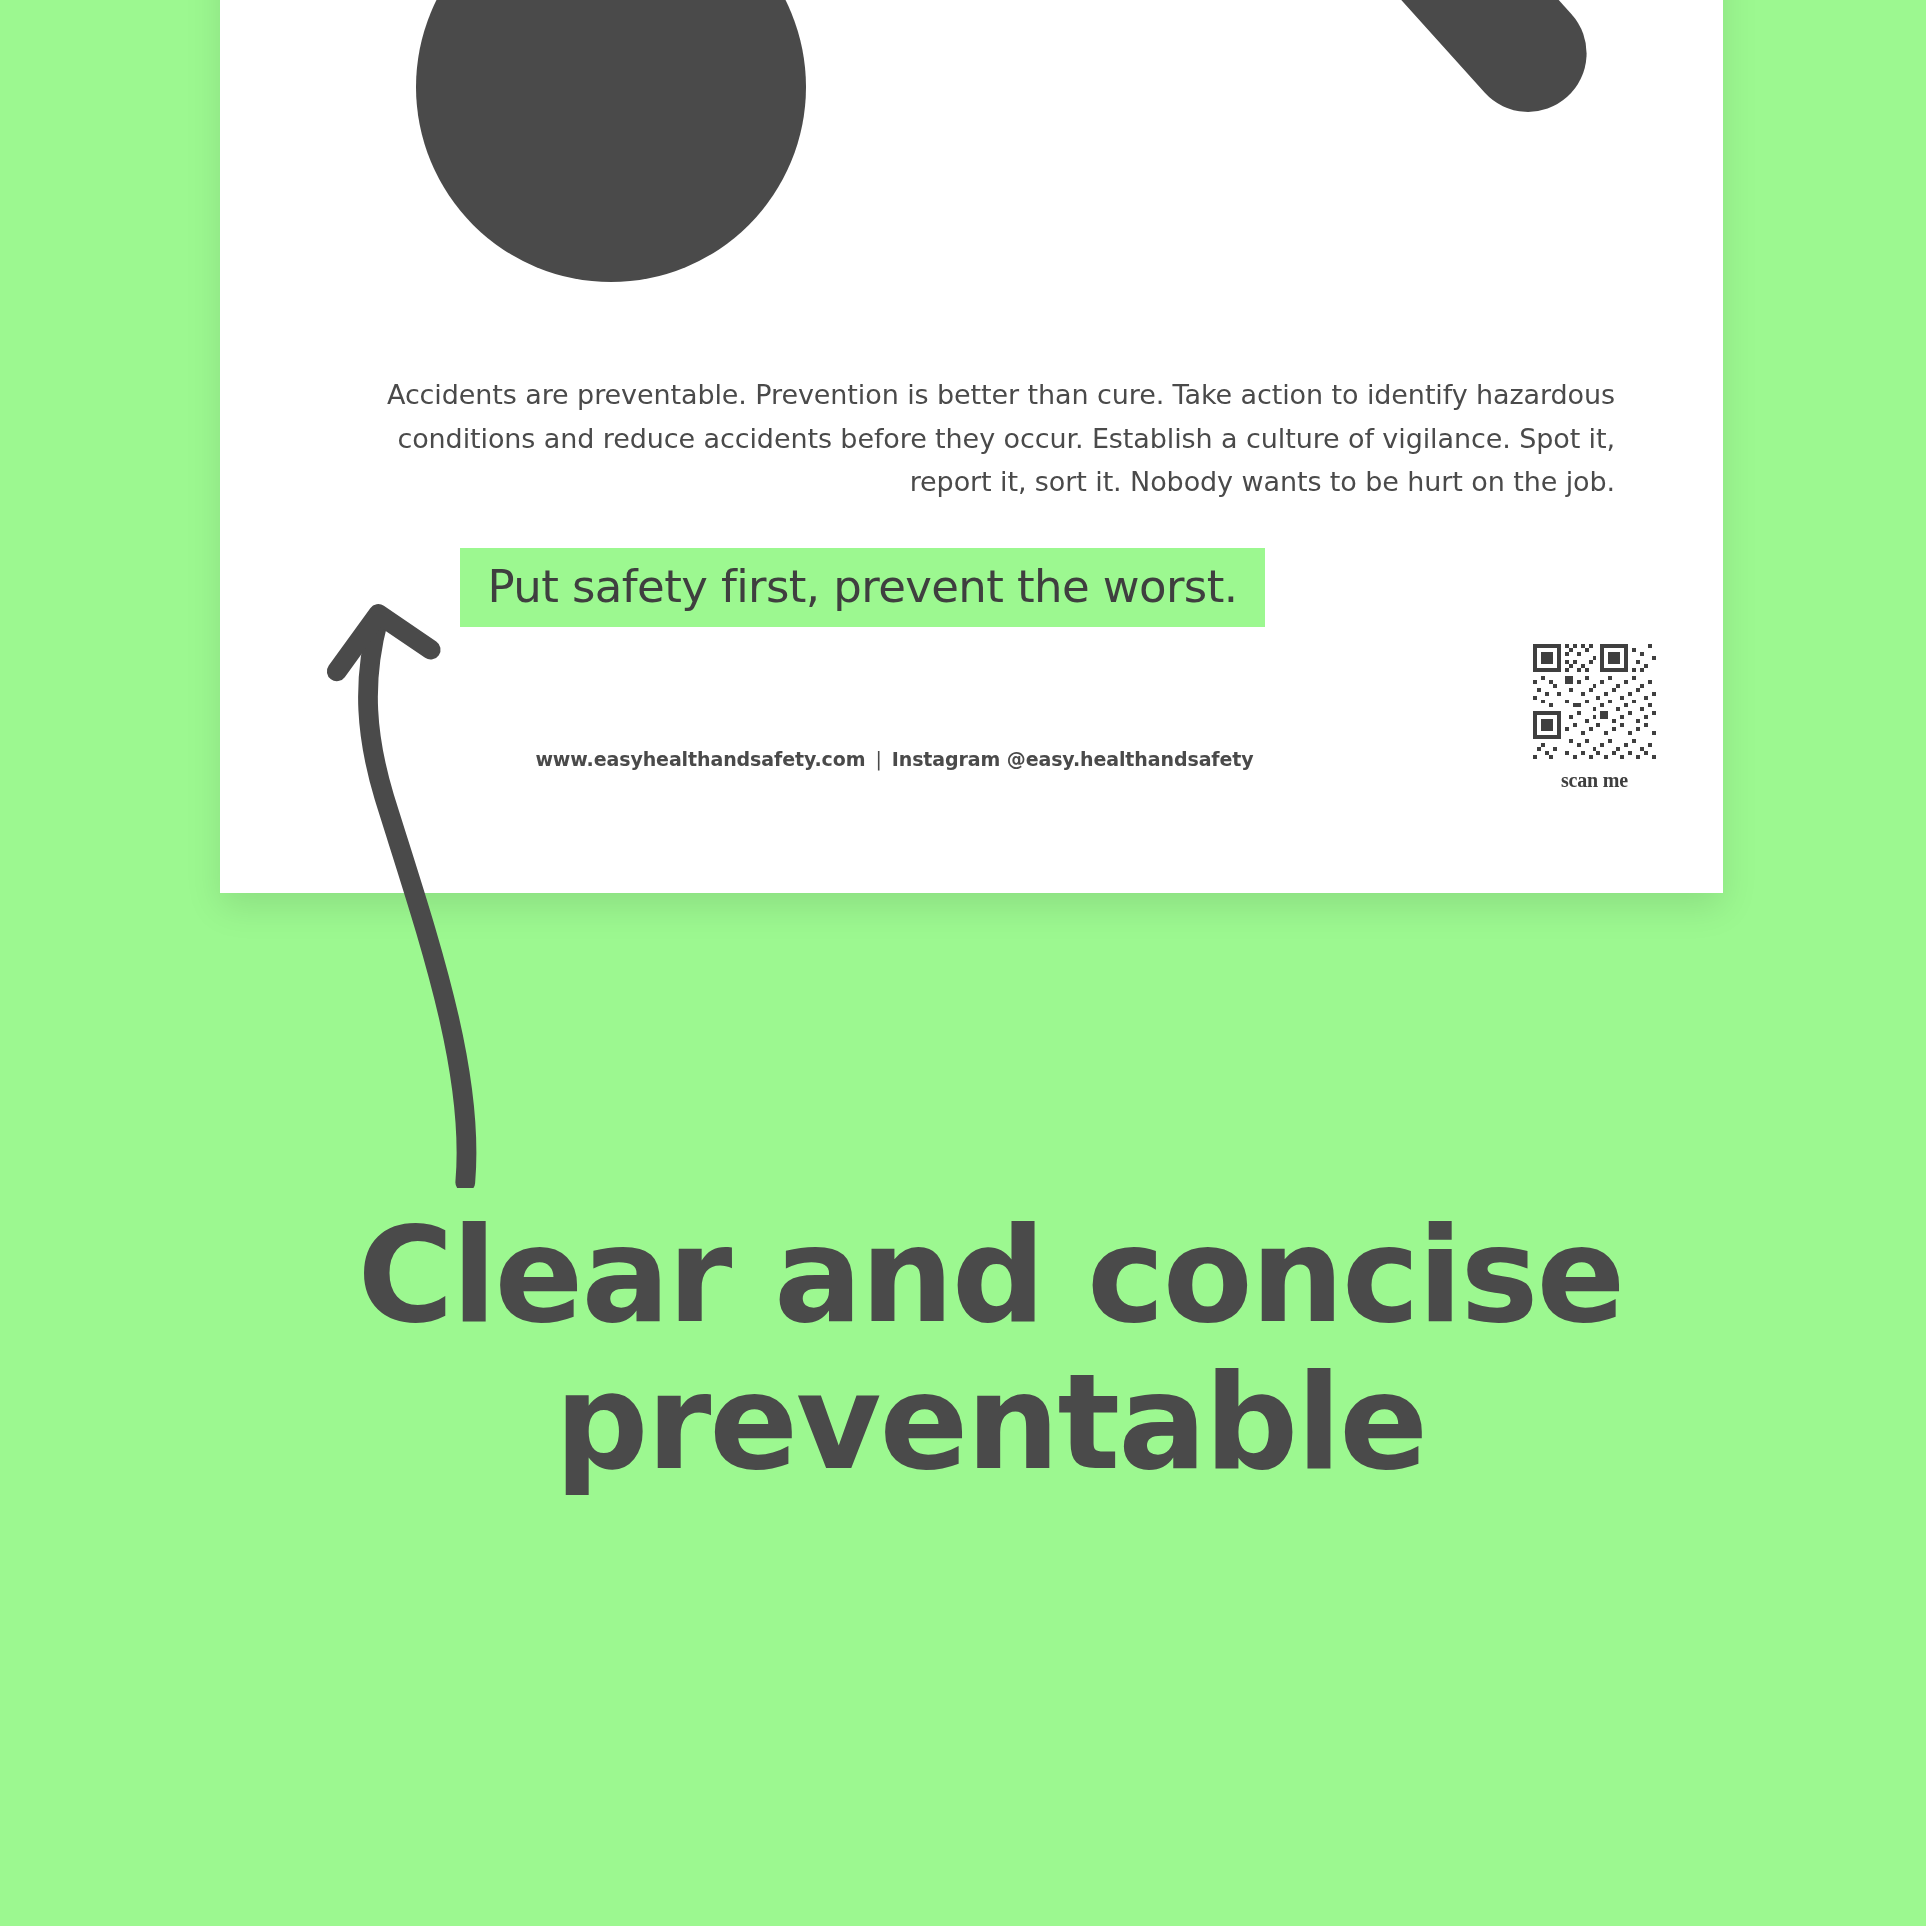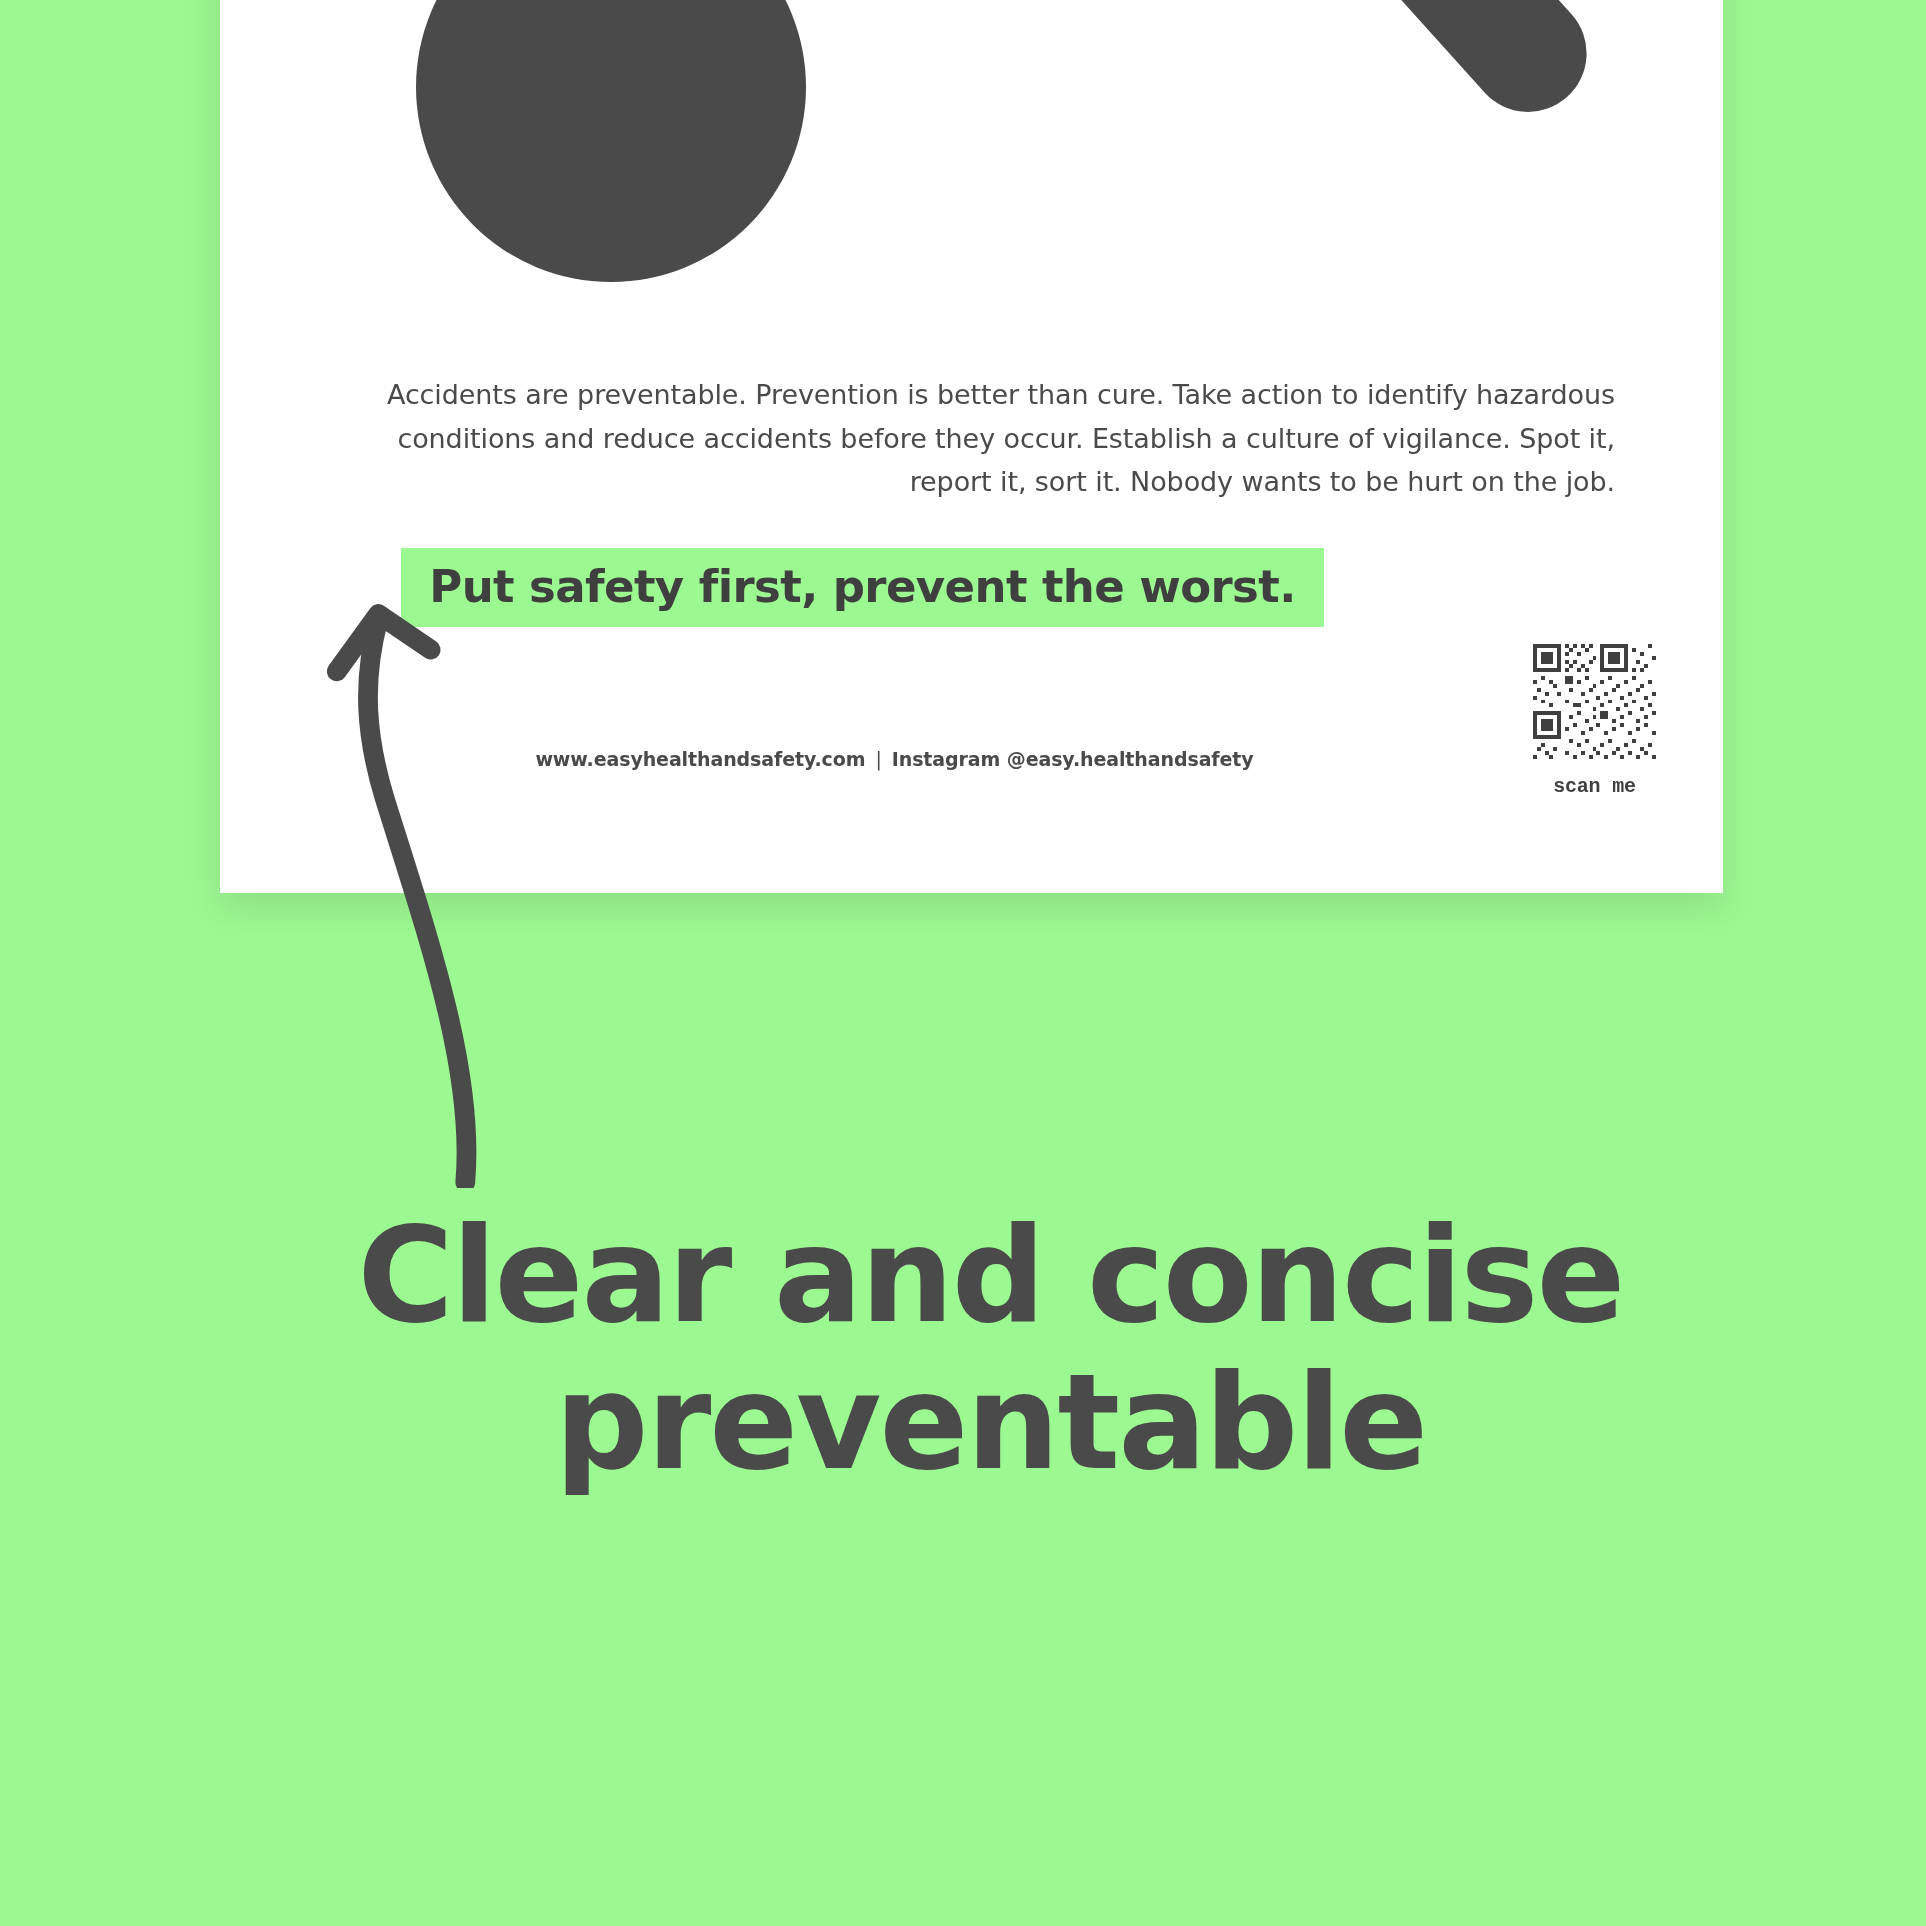--- a/index.html
+++ b/index.html
@@ -97,21 +97,21 @@
     margin-top: 44px;
     text-align: center;
     position: relative;
     height: 85px;
   }
   .tagline {
     display: inline-block;
     background: #9cf890;
     color: #3f3f3f;
     font-size: 45px;
-    font-weight: 700;
+    font-weight: 400;
     letter-spacing: -0.6px;
     padding: 16px 28px 18px 28px;
     line-height: 1;
     font-family: "DejaVu Sans", sans-serif;
     position: relative;
     left: -109px;
   }
 
   .poster-footer {
     position: absolute;
@@ -141,26 +141,26 @@
     width: 139px;
     text-align: center;
   }
   .qr-code {
     width: 123px;
     height: 115px;
     margin: 0 auto;
     display: block;
   }
   .qr-caption {
-    margin-top: 16px;
+    margin-top: 10px;
     font-size: 20px;
     font-weight: 700;
     color: #3f3f3f;
     letter-spacing: -0.2px;
-    font-family: Liberation Mono, monospace;
+    font-family: Liberation Serif, serif;
   }
 
   
   .annotation-arrow {
     position: absolute;
     left: 317px;
     top: 554px;
     width: 257px;
     height: 634px;
   }

